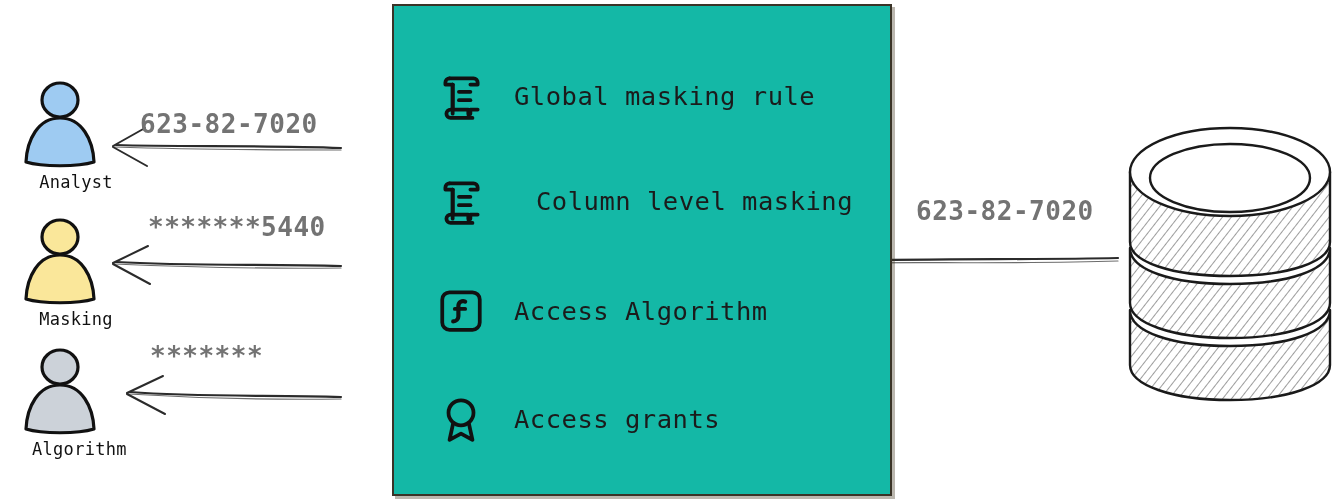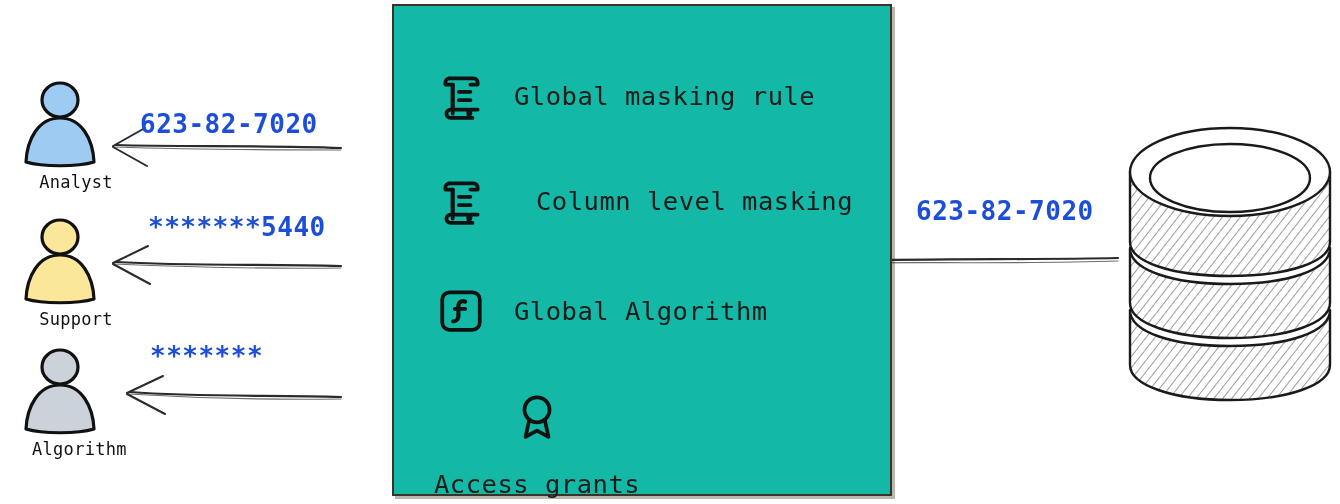--- a/index.html
+++ b/index.html
@@ -64,21 +64,21 @@
     color: #111111;
     letter-spacing: 0.3px;
     white-space: nowrap;
     padding-left: 32px;
   }
 
   
   .flow-label {
     font-size: 26px;
     font-weight: 700;
-    color: #1d4ed8;
+    color: #737373;
     white-space: nowrap;
     letter-spacing: 0.5px;
   }
 
   
   .layer {
     position: absolute;
     left: 0; top: 0;
     width: 1340px; height: 504px;
     pointer-events: none;
@@ -120,21 +120,21 @@
       <path d="M43,40 C21,40 10,62 9,84 C25,89 61,89 77,84 C76,62 65,40 43,40 Z" fill="#9ecbf2" stroke="#111" stroke-width="3.2" stroke-linejoin="round"></path>
     </svg>
     <div class="actor-label">Analyst</div>
   </div>
 
   <div class="abs actor" style="left:0px; top:215px;">
     <svg class="person" viewBox="0 0 86 92">
       <ellipse cx="43" cy="22" rx="18" ry="17" fill="#fae79a" stroke="#111" stroke-width="3.2"></ellipse>
       <path d="M43,40 C21,40 10,62 9,84 C25,89 61,89 77,84 C76,62 65,40 43,40 Z" fill="#fae79a" stroke="#111" stroke-width="3.2" stroke-linejoin="round"></path>
     </svg>
-    <div class="actor-label">Support</div>
+    <div class="actor-label">Masking</div>
   </div>
 
   <div class="abs actor" style="left:0px; top:345px;">
     <svg class="person" viewBox="0 0 86 92">
       <ellipse cx="43" cy="22" rx="18" ry="17" fill="#ccd2d9" stroke="#111" stroke-width="3.2"></ellipse>
       <path d="M43,40 C21,40 10,62 9,84 C25,89 61,89 77,84 C76,62 65,40 43,40 Z" fill="#ccd2d9" stroke="#111" stroke-width="3.2" stroke-linejoin="round"></path>
     </svg>
     <div class="actor-label">Algorithm</div>
   </div>
 
@@ -176,24 +176,24 @@
     </div>
 
     <div class="policy-row" style="top:275px;">
       <span class="icon-box">
         <svg width="50" height="50" viewBox="0 0 48 48" fill="none" stroke="#111" stroke-width="3.6" stroke-linecap="round" stroke-linejoin="round">
           <rect x="6" y="6" width="36" height="36" rx="7"></rect>
           <path d="M18 22 h10"></path>
           <path d="M28 15 a4.5 4.5 0 0 0 -6.5 4 v10 a5 5 0 0 1 -5 5" stroke-width="4"></path>
         </svg>
       </span>
-      <span class="policy-label">Global Algorithm</span>
-    </div>
-
-    <div class="policy-row" style="top:383px;flex-direction:column;">
+      <span class="policy-label">Access Algorithm</span>
+    </div>
+
+    <div class="policy-row" style="top:383px;">
       <span class="icon-box">
         <svg width="50" height="50" viewBox="0 0 48 48" fill="none" stroke="#111" stroke-width="3.6" stroke-linecap="round" stroke-linejoin="round">
           <circle cx="24" cy="18" r="12"></circle>
           <path d="M16.5 28 L13 44 L24 38 L35 44 L31.5 28"></path>
         </svg>
       </span>
       <span class="policy-label">Access grants</span>
     </div>
   </div>
 

